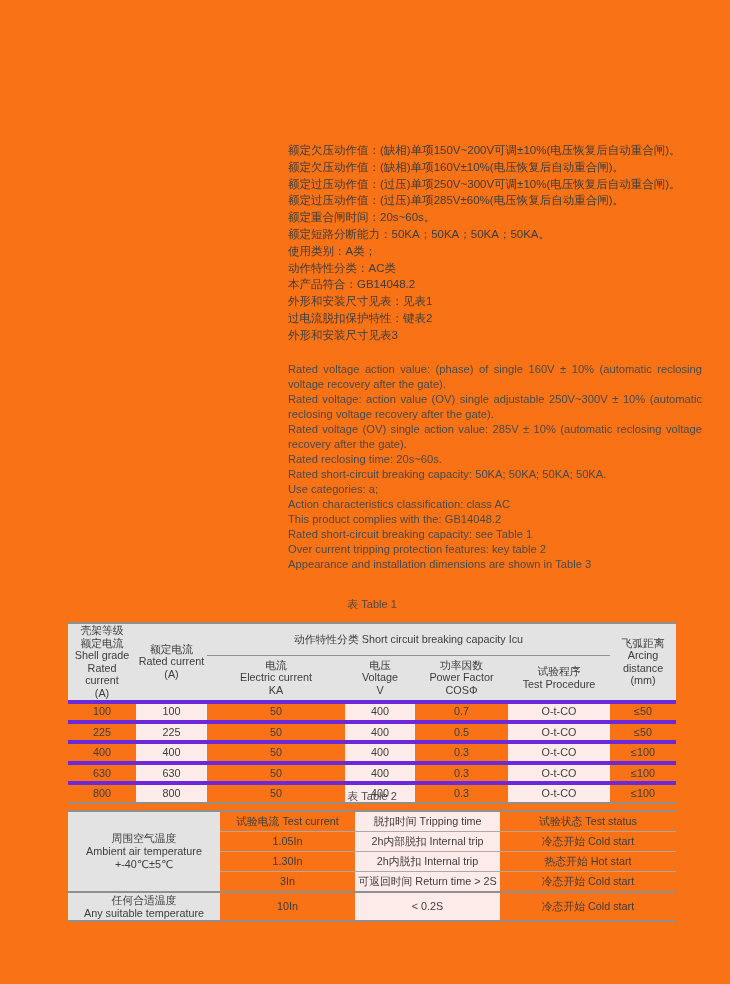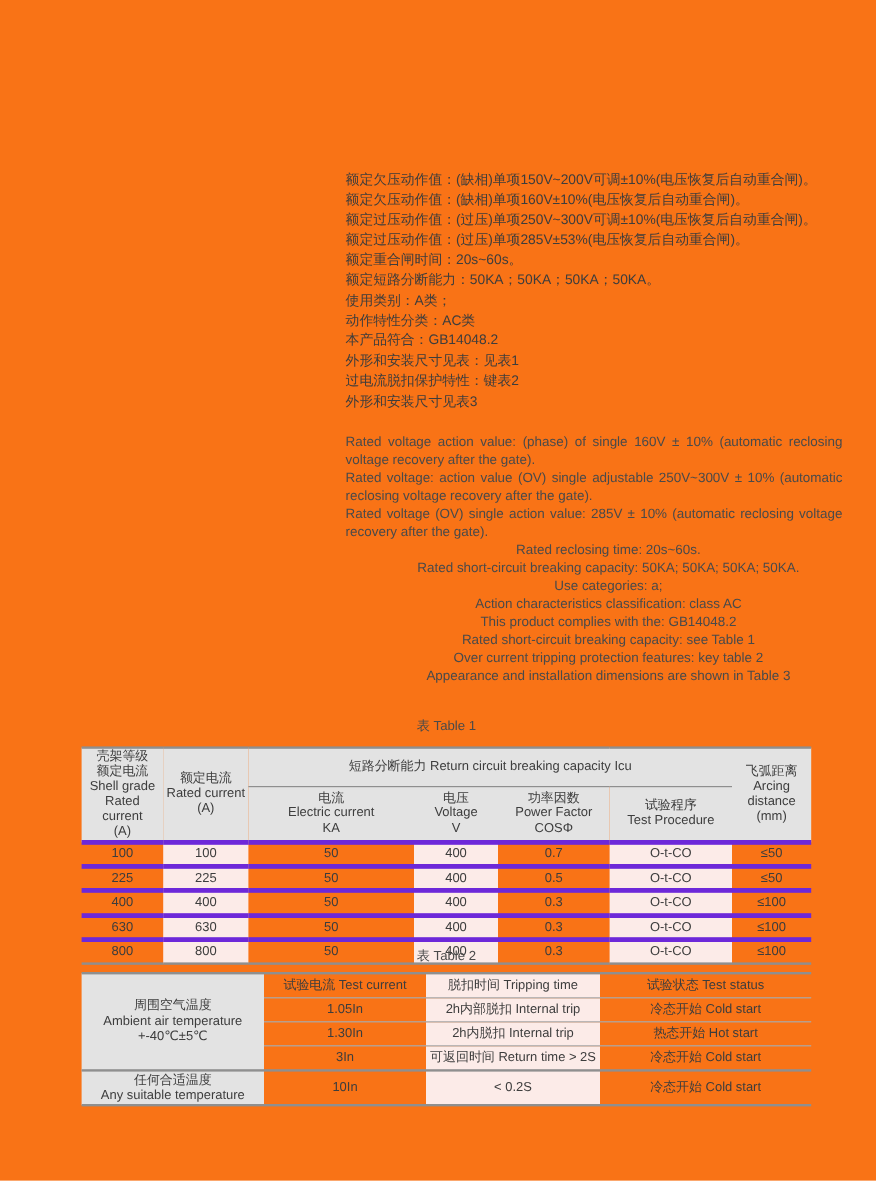--- a/index.html
+++ b/index.html
@@ -25,21 +25,21 @@
   }
   .en-block {
     position: absolute;
     left: 288px; top: 362px;
     width: 414px;
     font-size: 11.2px;
     line-height: 15px;
     color: #4a4a4a;
   }
   .en-block p { margin: 0; text-align: justify; }
-  .en-block p.nojust { text-align: center; margin-left: 24px; }
+  .en-block p.nojust { text-align: left; }
 
   
   .tbl-label {
     position: absolute;
     left: 68px;
     width: 608px;
     text-align: center;
     font-size: 11px;
     color: #4a4a4a;
   }
@@ -87,21 +87,21 @@
 </style>
 </head>
 <body>
 
 <div class="page">
 
   <div class="cn-block">
     <div>额定欠压动作值：(缺相)单项150V~200V可调±10%(电压恢复后自动重合闸)。</div>
     <div>额定欠压动作值：(缺相)单项160V±10%(电压恢复后自动重合闸)。</div>
     <div>额定过压动作值：(过压)单项250V~300V可调±10%(电压恢复后自动重合闸)。</div>
-    <div>额定过压动作值：(过压)单项285V±53%(电压恢复后自动重合闸)。</div>
+    <div>额定过压动作值：(过压)单项285V±60%(电压恢复后自动重合闸)。</div>
     <div>额定重合闸时间：20s~60s。</div>
     <div>额定短路分断能力：50KA；50KA；50KA；50KA。</div>
     <div>使用类别：A类；</div>
     <div>动作特性分类：AC类</div>
     <div>本产品符合：GB14048.2</div>
     <div>外形和安装尺寸见表：见表1</div>
     <div>过电流脱扣保护特性：键表2</div>
     <div>外形和安装尺寸见表3</div>
   </div>
 
@@ -134,21 +134,21 @@
     <thead>
       <tr class="t1-group">
         <th rowspan="2">壳架等级
 额定电流
 Shell grade
 Rated current
 (A)</th>
         <th rowspan="2">额定电流
 Rated current
 (A)</th>
-        <th colspan="4" class="group-th">短路分断能力 Return circuit breaking capacity Icu</th>
+        <th colspan="4" class="group-th">动作特性分类 Short circuit breaking capacity Icu</th>
         <th rowspan="2">飞弧距离
 Arcing distance
 (mm)</th>
       </tr>
       <tr class="t1-sub">
         <th>电流
 Electric current
 KA</th>
         <th>电压
 Voltage

